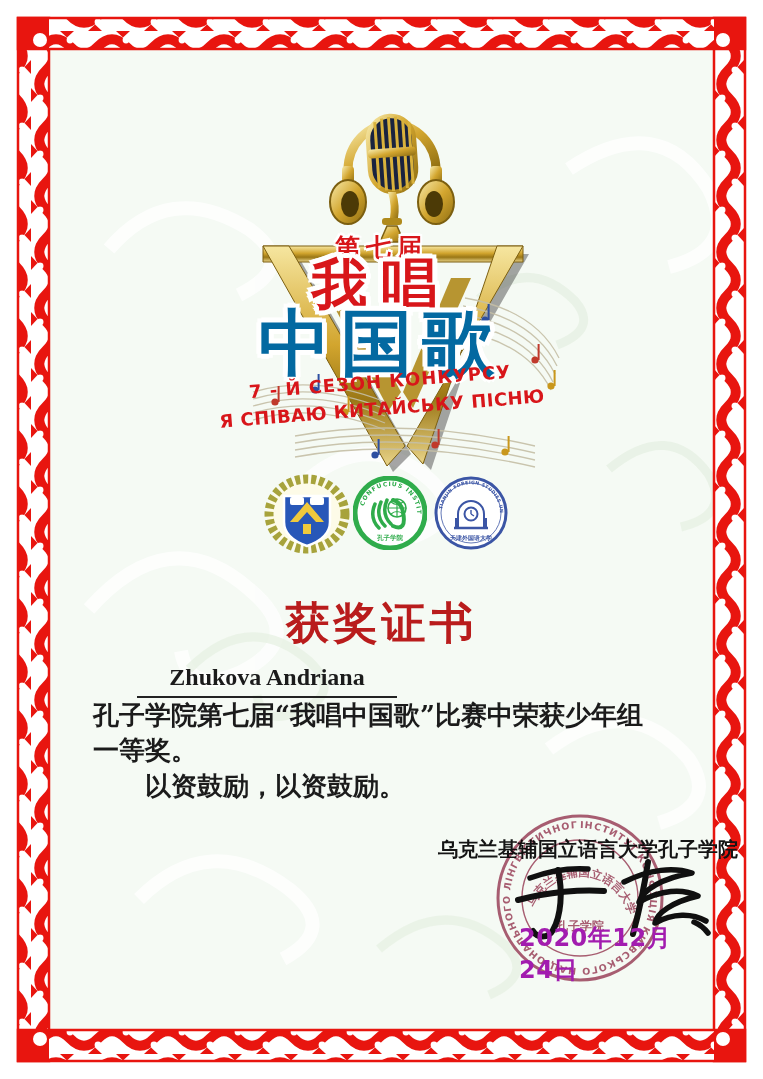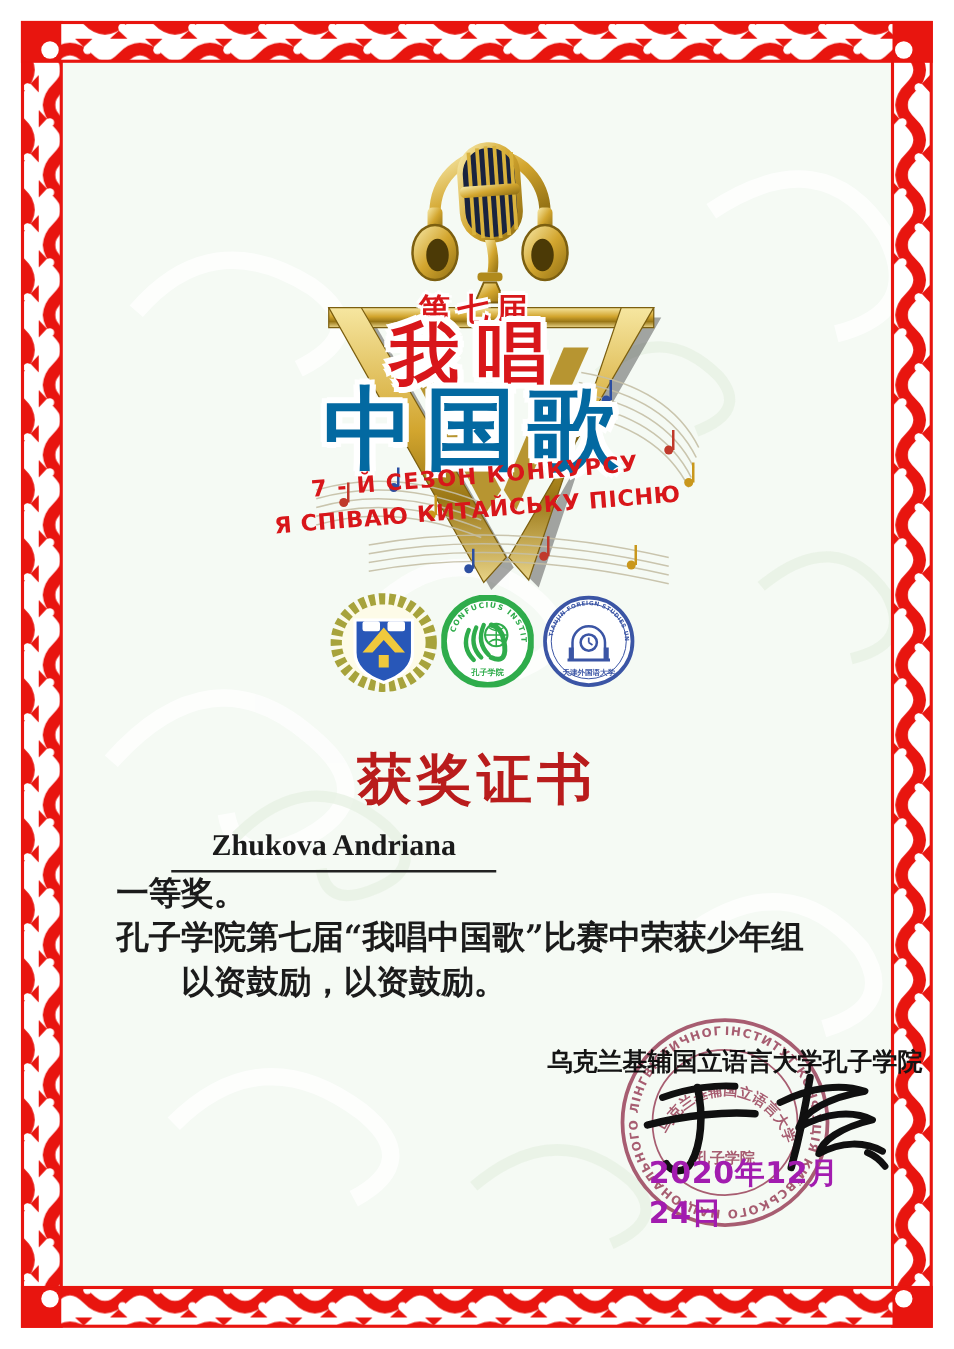--- a/index.html
+++ b/index.html
@@ -253,22 +253,22 @@
     <text x="37" y="64" font-size="6" fill="#3b55a5" text-anchor="middle" font-weight="bold">天津外国语大学</text>
   </svg>
 
   <div class="abs cert-title">获奖证书</div>
 
   <div class="abs body-block">
     <div class="line1">
       <span style="width:44px;"></span>
       <span class="name-box">Zhukova Andriana</span>
     </div>
+    <div>孔子学院第七届“我唱中国歌”比赛中荣获少年组</div>
     <div>一等奖。</div>
-    <div>孔子学院第七届“我唱中国歌”比赛中荣获少年组</div>
     <div class="closing">以资鼓励，以资鼓励。</div>
   </div>
 
   <div class="abs institution">乌克兰基辅国立语言大学孔子学院</div>
 
   <svg class="abs stamp" width="180" height="185" viewBox="0 0 180 185" aria-hidden="true">
     <circle cx="88" cy="92" r="82" fill="none" stroke="#a8536b" stroke-width="3"></circle>
     <circle cx="88" cy="92" r="58" fill="none" stroke="#a8536b" stroke-width="1.4"></circle>
     <defs>
       <path id="ringPath" d="M88 22 a 70 70 0 1 1 -0.01 0"></path>

